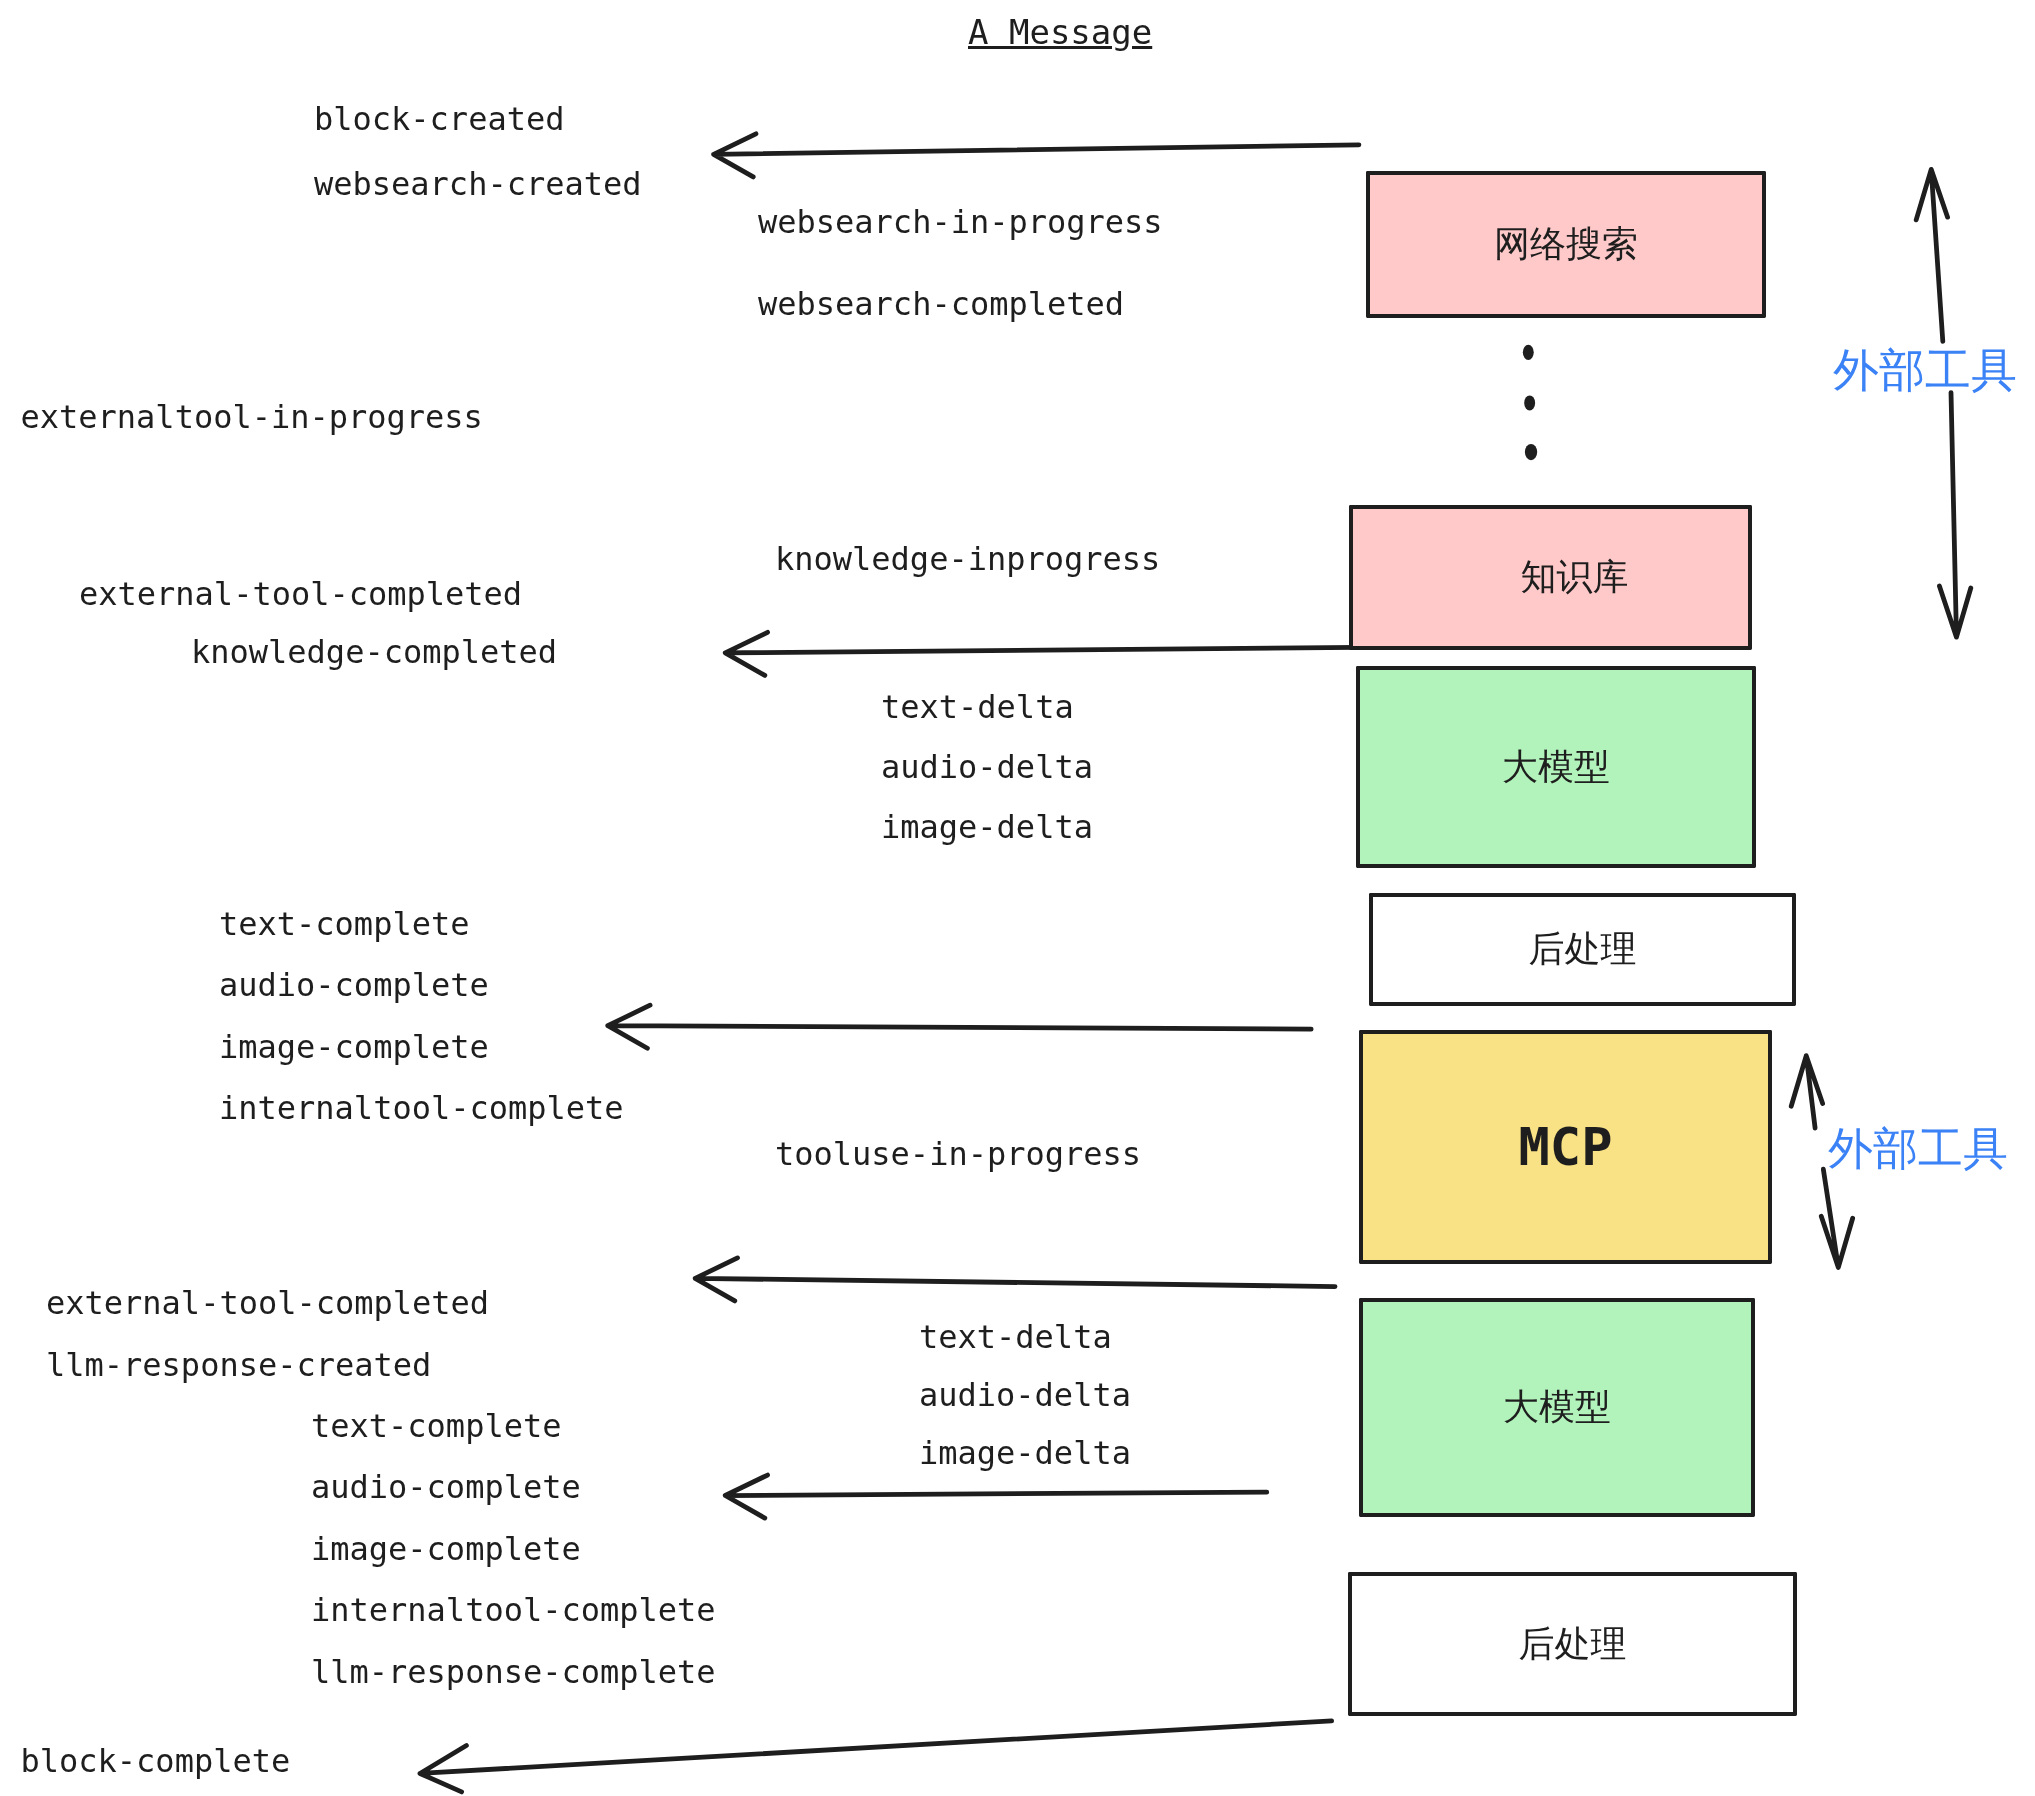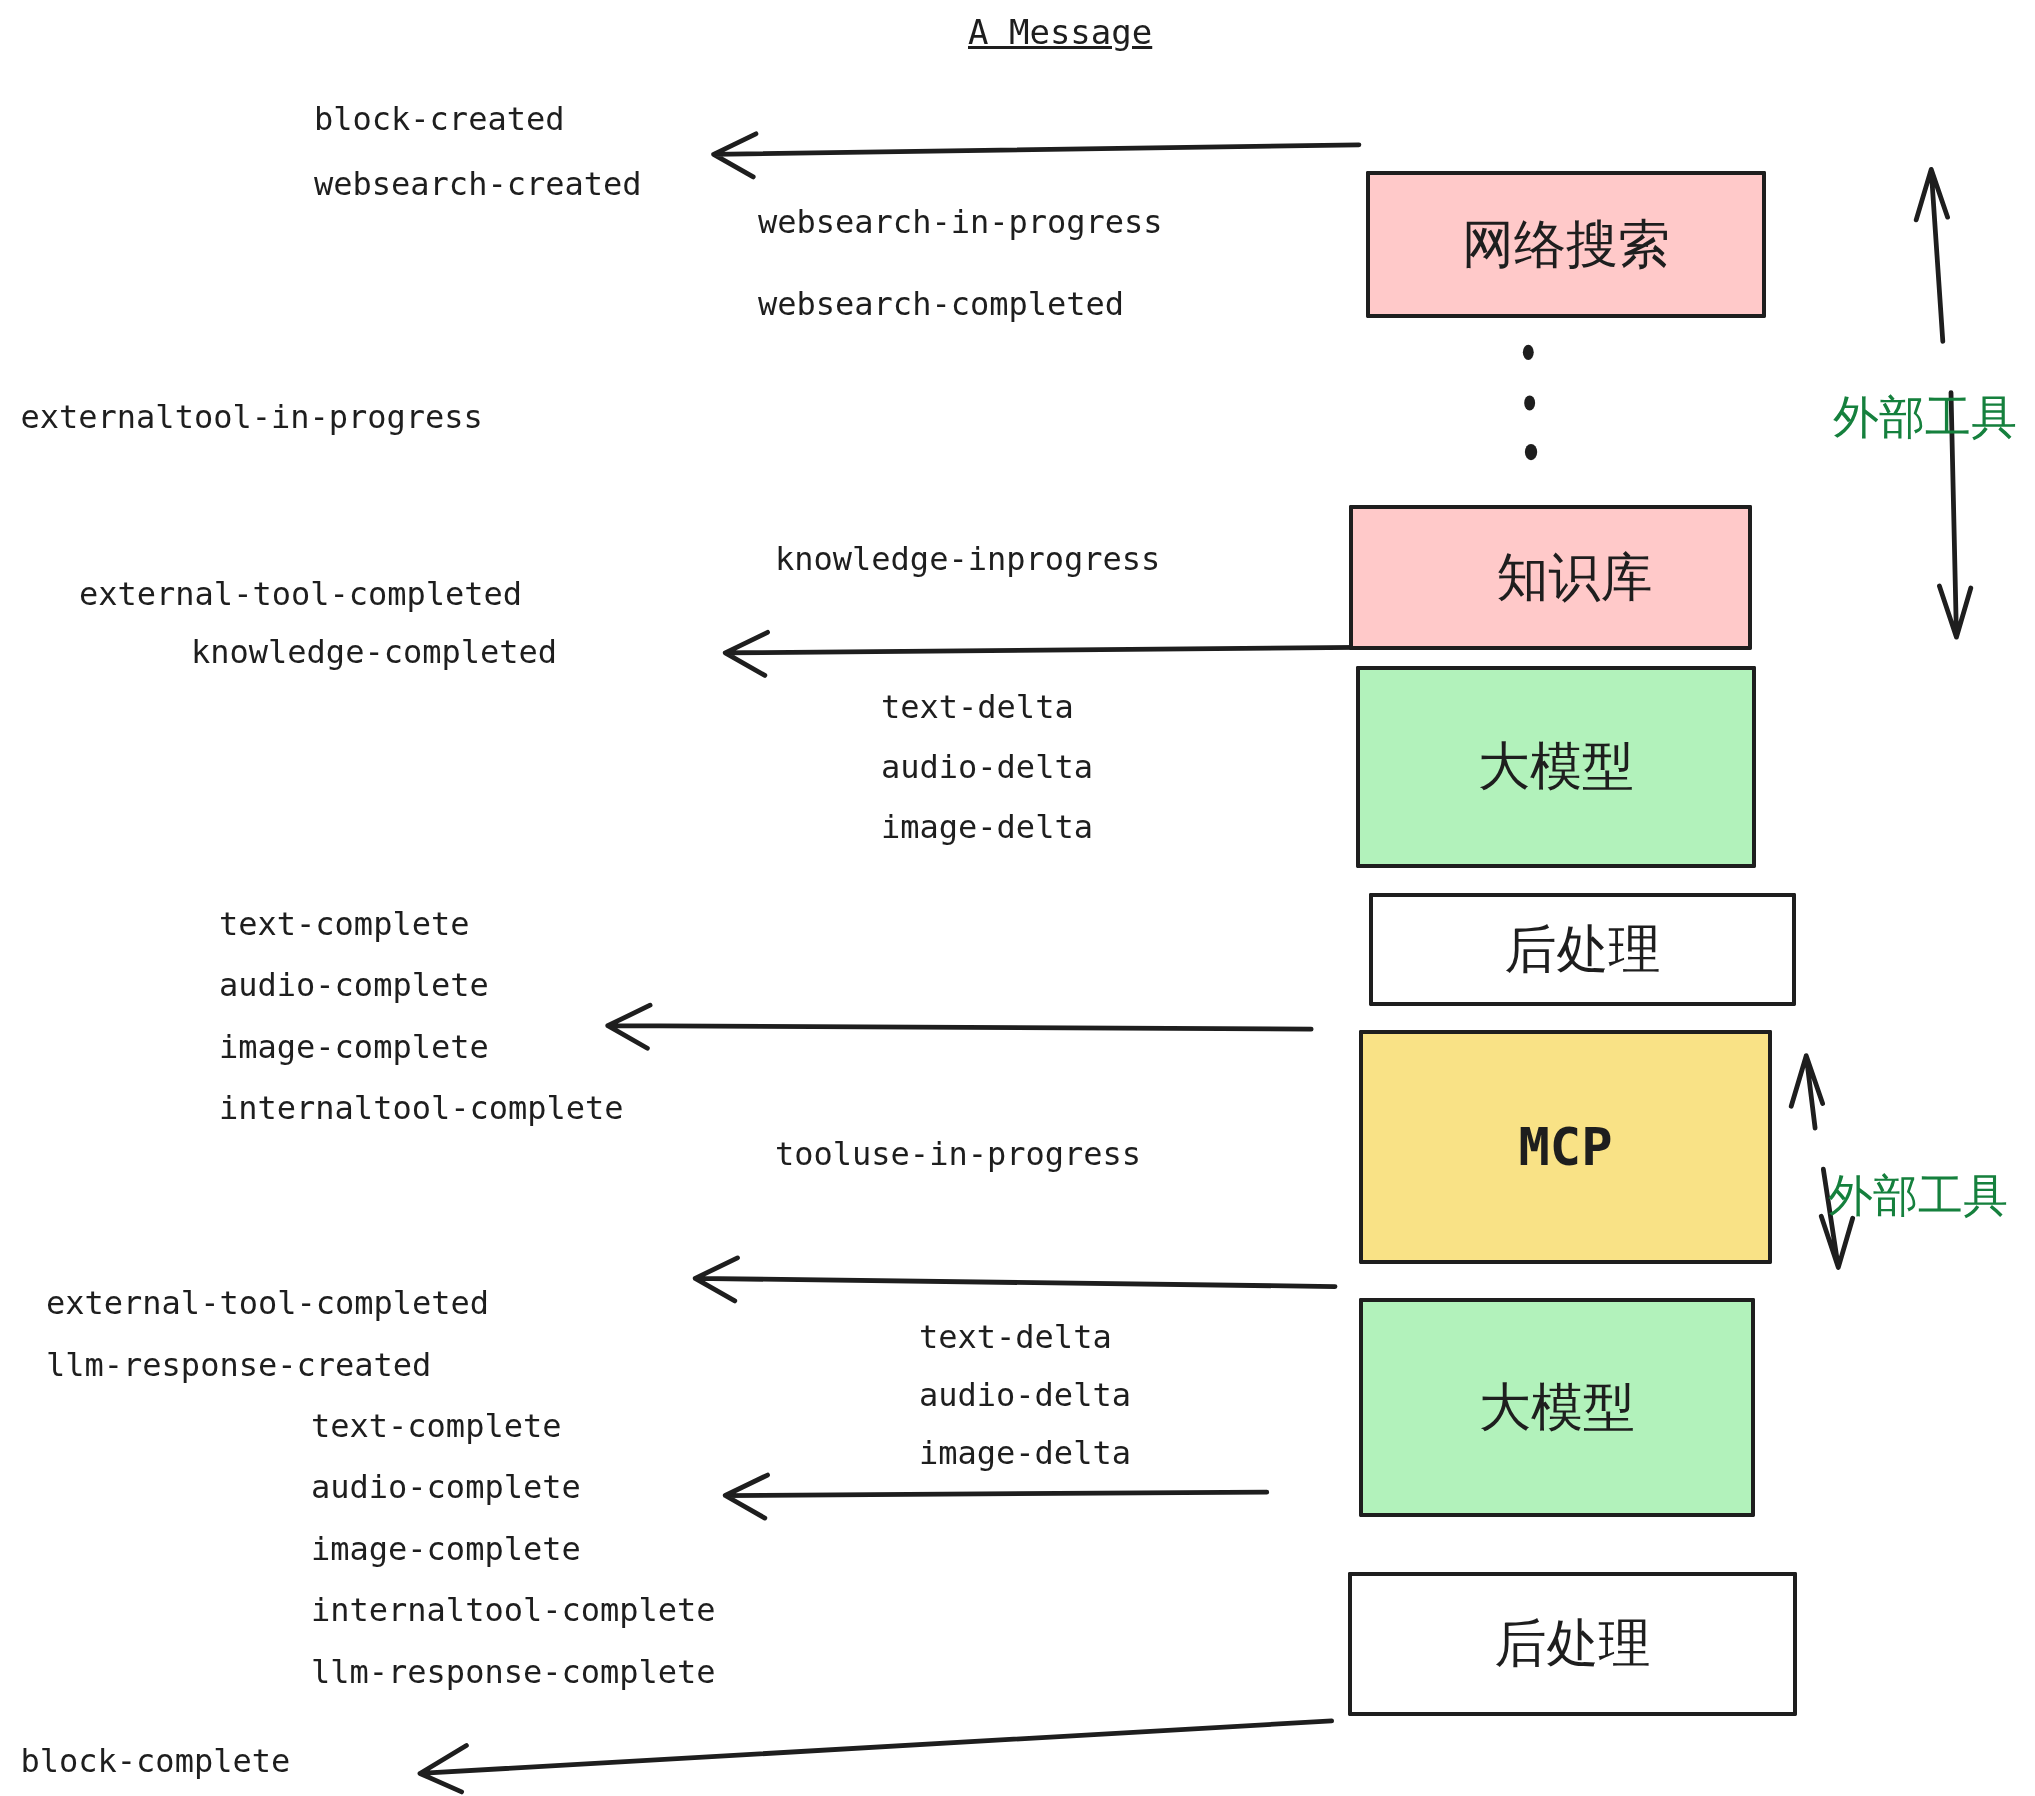--- a/index.html
+++ b/index.html
@@ -32,36 +32,35 @@
     position:absolute;
     border:4.1px solid #1e1e1e;
     border-radius:1.4px;
     display:flex;
     align-items:center;
     justify-content:center;
     box-sizing:border-box;
   }
   .box .lbl{
     font-family:Liberation Serif, serif;
-    font-size:52px;
+    font-size:36px;
     color:#1e1e1e;
     white-space:nowrap;
   }
   .box .lbl.mono{
     font-family:"DejaVu Sans Mono", monospace;
     font-size:52px;
     font-weight:600;
   }
   .side-label{
     position:absolute;
     font-family:Liberation Mono, monospace;
     font-size:46px;
     white-space:nowrap;
-    color:#15803d;
-    margin-top:47px;
+    color:#3b82f6;
   }
   svg.connectors{
     position:absolute;
     left:0; top:0;
     width:2035px; height:1796px;
     pointer-events:none;
   }
   svg.connectors path{
     stroke:#1e1e1e;
     stroke-width:7;

